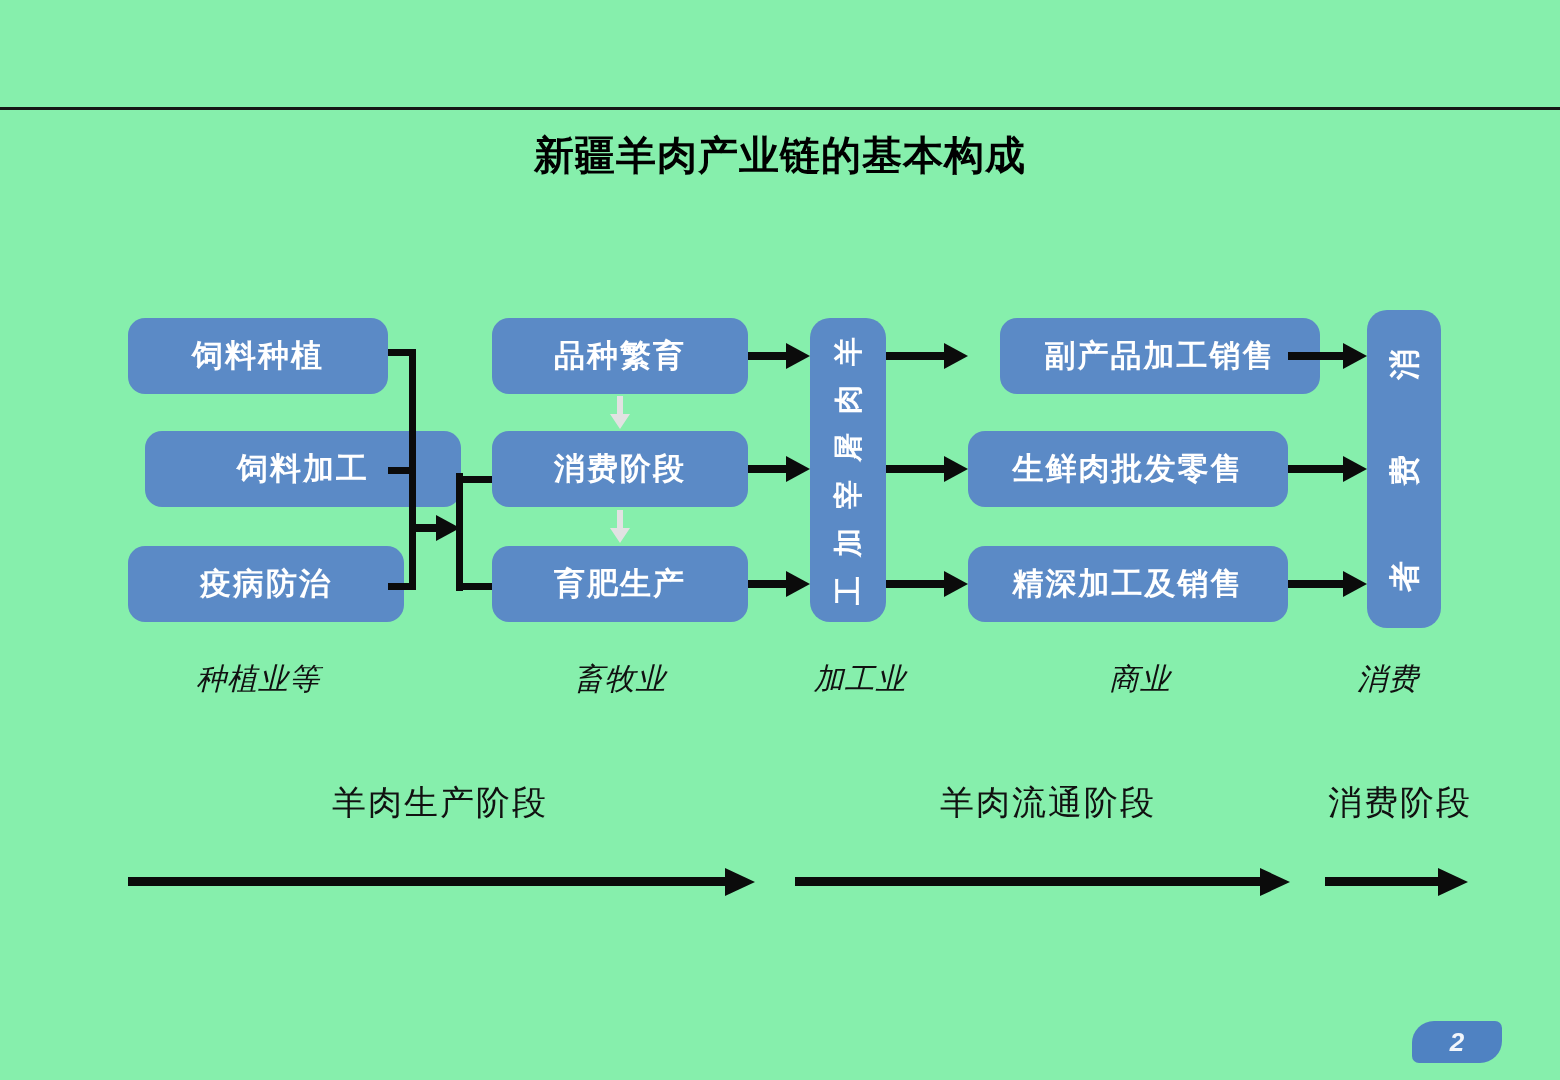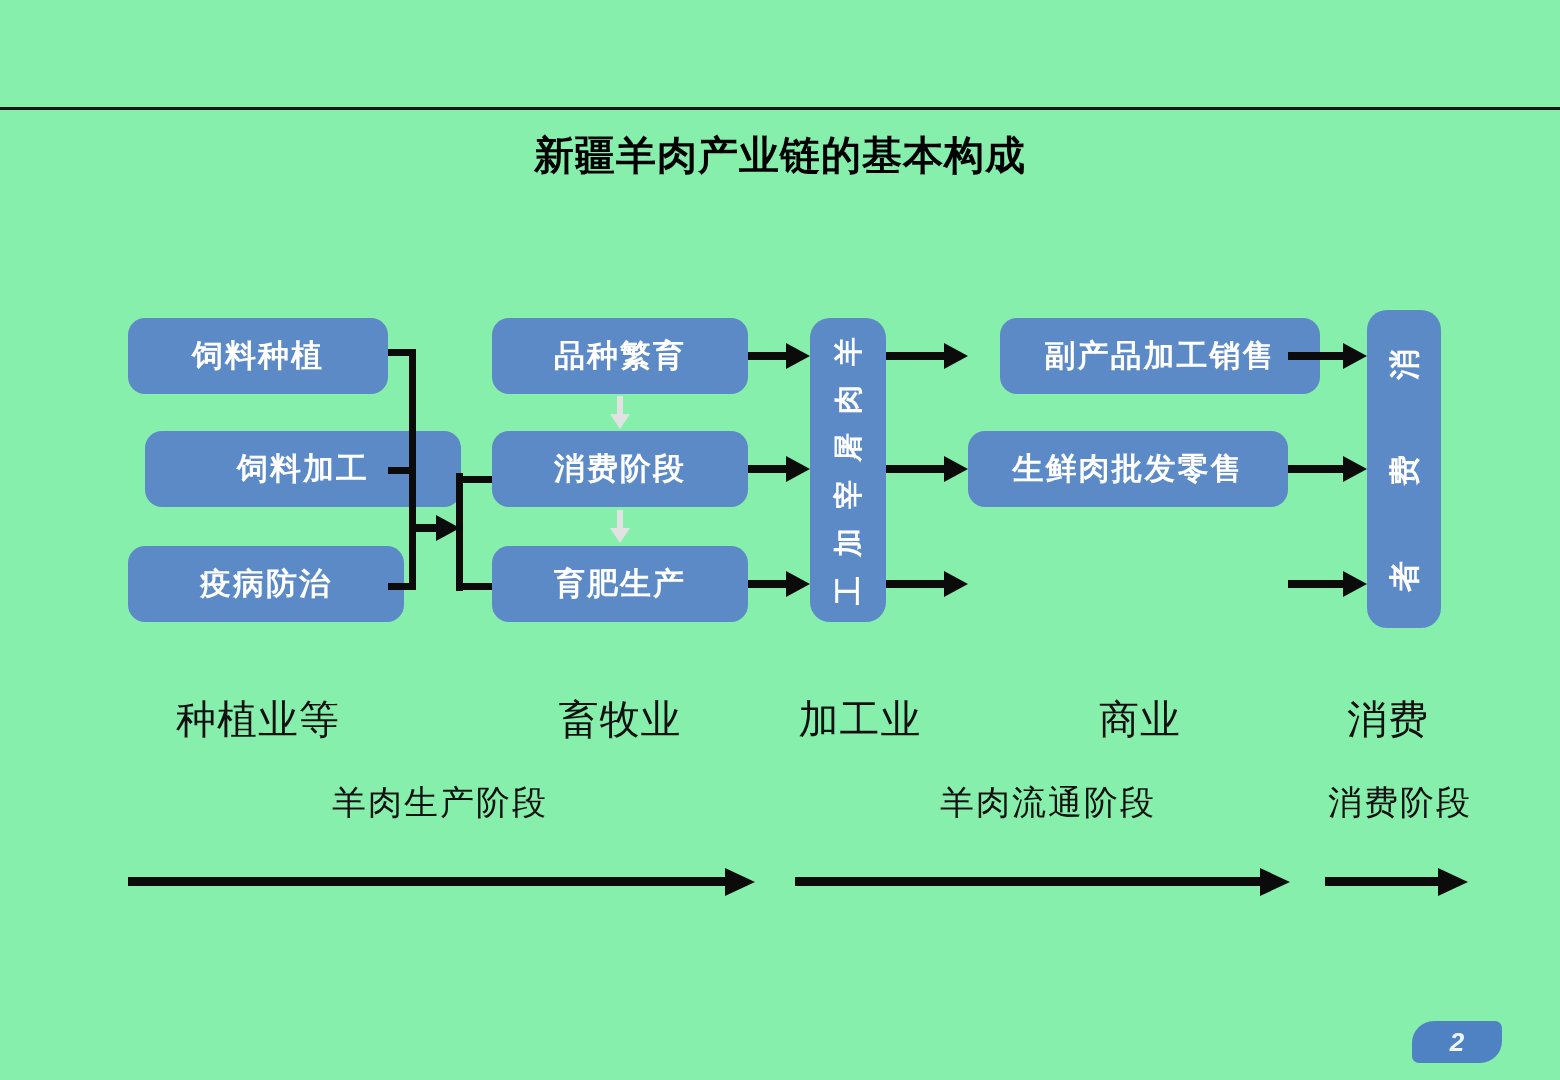--- a/index.html
+++ b/index.html
@@ -25,22 +25,22 @@
   }
   .v-between{justify-content:space-between;padding:18px 0;box-sizing:border-box;font-size:29px;}
   .v-around{justify-content:space-around;font-size:31px;}
   .v-char{display:block;line-height:1;transform:rotate(-90deg);}
   .cline{position:absolute;background:#0b0b0b;}
   .tri-r{position:absolute;width:0;height:0;border-top:13px solid transparent;border-bottom:13px solid transparent;border-left:24px solid #0b0b0b;}
   .tri-r.big{border-top-width:14px;border-bottom-width:14px;border-left-width:30px;}
   .fline{position:absolute;background:#e2e2e2;}
   .tri-d{position:absolute;width:0;height:0;border-left:10px solid transparent;border-right:10px solid transparent;border-top:15px solid #e2e2e2;}
   .sector-label{
-    position:absolute;top:692px;width:260px;text-align:center;
-    font-size:40px;color:#111;letter-spacing:1px;
+    position:absolute;top:659px;width:260px;text-align:center;
+    font-size:30px;color:#111;letter-spacing:1px;font-style:italic;
   }
   .stage-label{
     position:absolute;top:780px;width:420px;text-align:center;
     font-size:34px;color:#111;letter-spacing:2px;
   }
   .badge{
     position:absolute;left:1412px;top:1021px;width:90px;height:42px;
     background:#4f82c2;border-radius:22px 7px 22px 7px;
     display:flex;align-items:center;justify-content:center;
   }
@@ -83,20 +83,23 @@
         <span class="v-char">加</span>
         <span class="v-char">工</span>
       </div>
   </div>
 
   <div class="box" style="left:1000px;top:318px;width:320px">
     <span>副产品加工销售</span>
   </div>
   <div class="box" style="left:968px;top:431px;width:320px">
     <span>生鲜肉批发零售</span>
+  </div>
+  <div class="box" style="left:968px;top:546px;width:320px">
+    <span>精深加工及销售</span>
   </div>
 
   <div class="box vbox" style="left:1367px;top:310px;width:74px;height:318px">
     <div class="v-text v-around">
         <span class="v-char">消</span>
         <span class="v-char">费</span>
         <span class="v-char">者</span>
       </div>
   </div>
 

